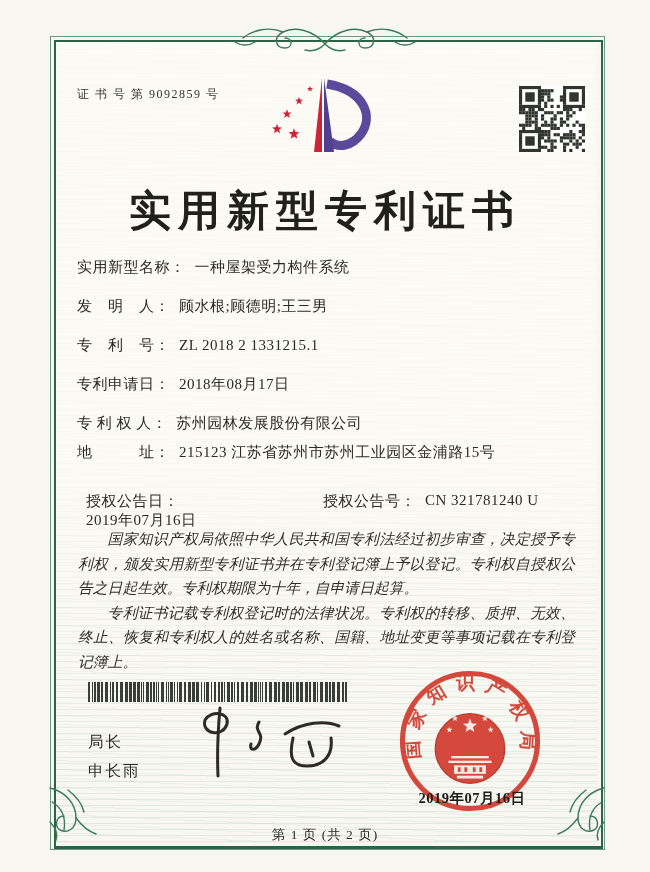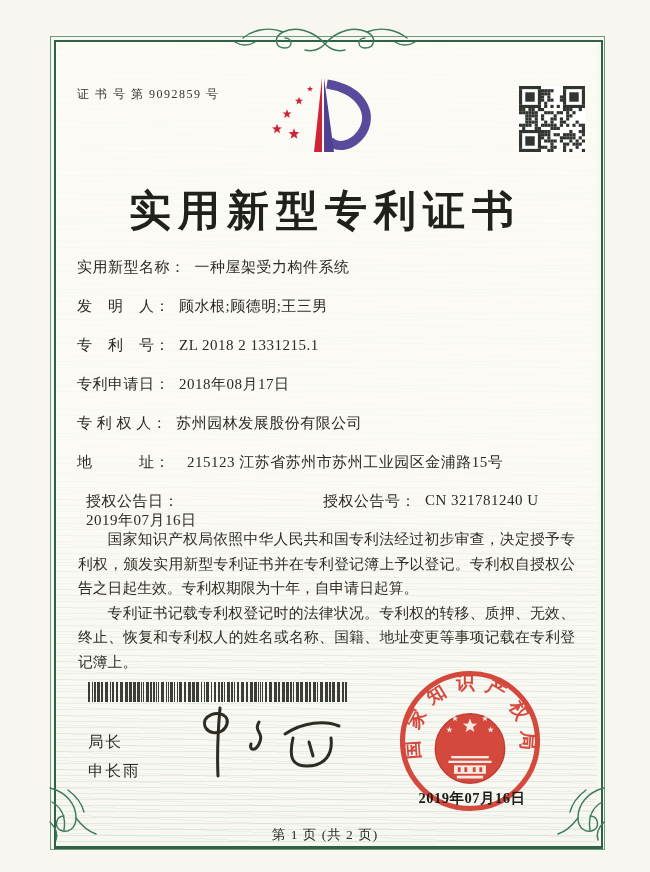--- a/index.html
+++ b/index.html
@@ -29,21 +29,21 @@
   .cert-number{position:absolute;left:77px;top:86px;font-size:12px;letter-spacing:1.5px;white-space:pre;color:#33332c;}
   .logo{position:absolute;left:266px;top:76px;}
   .qr{position:absolute;left:519px;top:86px;}
   .title{position:absolute;left:0;right:0;top:183px;text-align:center;
     font-size:42px;font-weight:bold;letter-spacing:7px;color:#21211b;}
   .field-row{position:absolute;left:77px;font-size:15px;display:flex;align-items:baseline;color:#2b2b24;}
   .field-label{white-space:pre;letter-spacing:0.5px;}
   .field-value{margin-left:9px;letter-spacing:0.5px;white-space:pre;}
   .grant-second{position:absolute;left:246px;top:0;display:flex;}
   .body-text{position:absolute;left:78px;top:527px;width:497px;
-    font-size:14.8px;line-height:24.6px;text-align:justify;color:#2e2e26;}
+    font-size:14.8px;line-height:24.6px;text-align:justify;font-style:italic;color:#2e2e26;}
   .body-text p{margin:0;text-indent:2em;}
   .barcode{position:absolute;left:88px;top:682px;}
   .signer{position:absolute;left:88px;top:727px;font-size:15.5px;line-height:29px;letter-spacing:2px;color:#2b2b24;}
   .signature{position:absolute;left:193px;top:698px;}
   .seal{position:absolute;left:395px;top:666px;opacity:0.92;}
   .seal-date{position:absolute;left:398px;top:789px;width:148px;text-align:center;
     font-size:14.5px;font-weight:600;letter-spacing:0.5px;color:#1d1d18;}
   .footer{position:absolute;left:0;right:0;top:826px;text-align:center;
     font-size:13.5px;letter-spacing:1px;color:#2b2b24;}
 </style>
@@ -270,21 +270,21 @@
     <span class="field-value">ZL 2018 2 1331215.1</span>
   </div>
   <div class="field-row" style="top:375px;">
     <span class="field-label">专利申请日：</span>
     <span class="field-value">2018年08月17日</span>
   </div>
   <div class="field-row" style="top:414px;">
     <span class="field-label">专 利 权 人：</span>
     <span class="field-value">苏州园林发展股份有限公司</span>
   </div>
-  <div class="field-row" style="top:453px;gap:8px;">
+  <div class="field-row" style="top:443px;">
     <span class="field-label">地　　　址：</span>
     <span class="field-value">215123 江苏省苏州市苏州工业园区金浦路15号</span>
   </div>
 
   <div class="field-row" style="top:492px;width:500px;flex-direction:column;">
     <span class="field-label">授权公告日：</span>
     <span class="field-value">2019年07月16日</span>
     <span class="grant-second">
       <span class="field-label">授权公告号：</span>
       <span class="field-value">CN 321781240 U</span>

